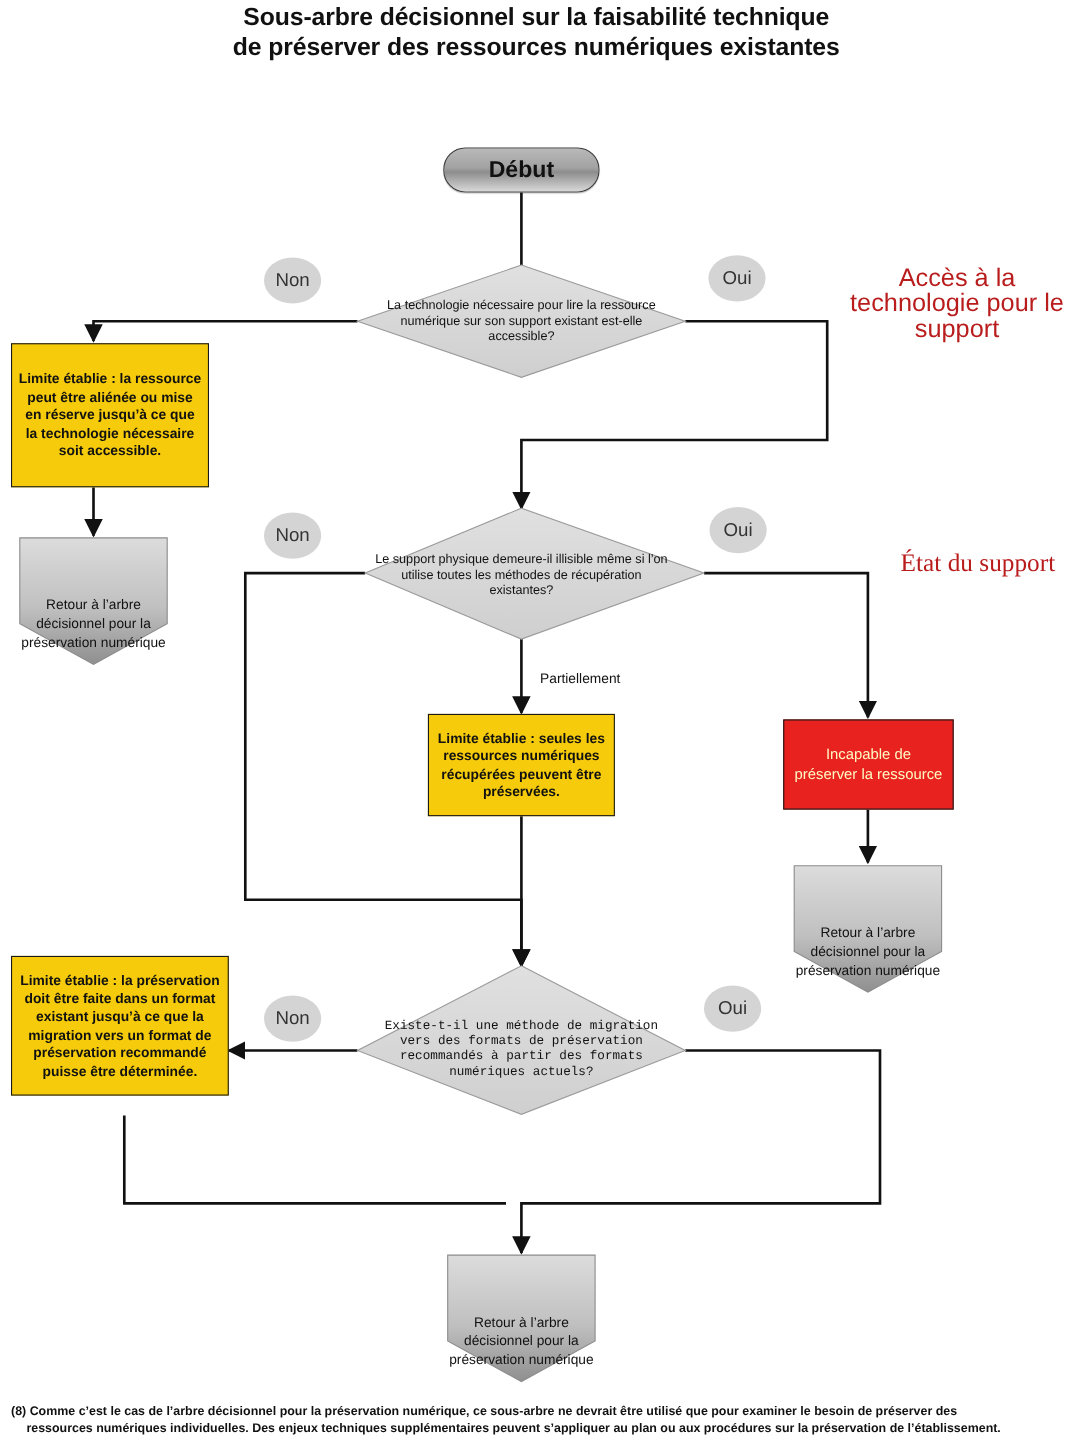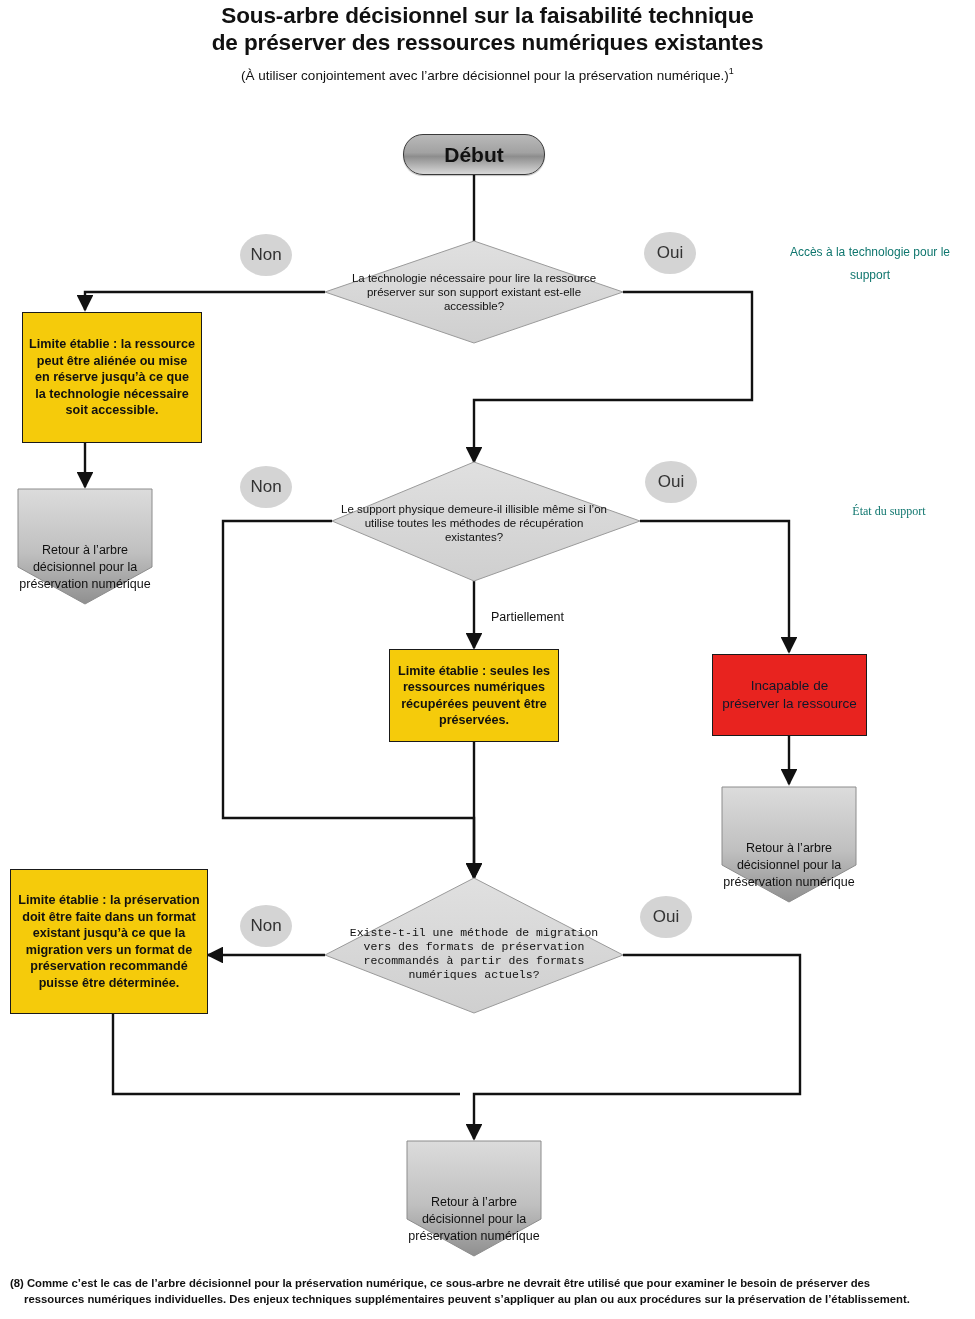--- a/index.html
+++ b/index.html
@@ -85,21 +85,21 @@
     line-height: 16.5px;
     color: #111;
     padding: 4px 6px;
   }
   
   .rbox {
     background: #e8231f;
     border: 1.5px solid #1a1a1a;
     font-size: 13.5px;
     line-height: 18px;
-    color: #0f172a;
+    color: #fef9c3;
     padding: 4px 9px;
   }
 
   
   .return-node {
     position: absolute;
     font-size: 12.5px;
     line-height: 17px;
     color: #111;
     text-align: center;
@@ -125,24 +125,24 @@
   }
   .plain-label {
     position: absolute;
     font-size: 12.5px;
     color: #111;
   }
 
   
   .section-caption {
     position: absolute;
-    font-size: 12px;
+    font-size: 23px;
     line-height: 23px;
     text-align: center;
-    color: #0f766e;
+    color: #b91c1c;
   }
 
   
   .footnote {
     left: 10px; top: 1275px;
     width: 955px;
     font-size: 11.3px;
     line-height: 16px;
     font-weight: bold;
     color: #111;
@@ -152,21 +152,20 @@
   svg { overflow: visible; }
 </style>
 </head>
 <body>
 
 <div id="canvas">
 
   <div class="abs title-block">
     <div class="title-line">Sous-arbre décisionnel sur la faisabilité technique</div>
     <div class="title-line">de préserver des ressources numériques existantes</div>
-    <div class="subtitle"><span>(À utiliser conjointement avec l’arbre décisionnel pour la préservation numérique.)</span><sup>1</sup></div>
   </div>
 
   <svg class="abs" width="975" height="1319" style="left:0;top:0;">
     <defs>
       <marker id="arrow" viewBox="0 0 10 10" refX="9" refY="5" markerWidth="7" markerHeight="7" orient="auto-start-reverse">
         <path d="M 0 0 L 10 5 L 0 10 z" fill="#111111"></path>
       </marker>
       <linearGradient id="graygrad" x1="0" y1="0" x2="0" y2="1">
         <stop offset="0%" stop-color="#dcdcdc"></stop>
         <stop offset="55%" stop-color="#c0c0c0"></stop>
@@ -213,31 +212,31 @@
 
     <polygon points="18,489 152,489 152,567 85,604 18,567" fill="url(#graygrad)" stroke="#8c8c8c" stroke-width="1"></polygon>
 
     <polygon points="722,787 856,787 856,865 789,902 722,865" fill="url(#graygrad)" stroke="#8c8c8c" stroke-width="1"></polygon>
 
     <polygon points="407,1141 541,1141 541,1219 474,1256 407,1219" fill="url(#graygrad)" stroke="#8c8c8c" stroke-width="1"></polygon>
   </svg>
 
   <div class="abs node start-node">Début</div>
 
-  <div class="diamond-label" style="left:349px; top:254px; width:250px; height:76px;">La technologie nécessaire pour lire la ressource préserver sur son support existant est-elle accessible?</div>
+  <div class="diamond-label" style="left:349px; top:254px; width:250px; height:76px;">La technologie nécessaire pour lire la ressource numérique sur son support existant est-elle accessible?</div>
 
   <div class="diamond-label" style="left:339px; top:487px; width:270px; height:72px;">Le support physique demeure-il illisible  même si l’on utilise toutes les méthodes de récupération existantes?</div>
 
   <div class="diamond-label" style="left:340px; top:916px; width:268px; height:76px;font-family:Liberation Mono, monospace;">Existe-t-il une méthode de migration vers des formats de préservation recommandés à partir des formats numériques actuels?</div>
 
-  <div class="abs node ybox" style="left:22px; top:312px; width:180px; height:131px;">Limite établie : la ressource peut être aliénée ou mise en réserve jusqu’à ce que la technologie nécessaire soit accessible.</div>
+  <div class="abs node ybox" style="left:10px; top:312px; width:180px; height:131px;">Limite établie : la ressource peut être aliénée ou mise en réserve jusqu’à ce que la technologie nécessaire soit accessible.</div>
 
   <div class="abs node ybox" style="left:389px; top:649px; width:170px; height:93px;">Limite établie : seules les ressources numériques récupérées peuvent être préservées.</div>
 
-  <div class="abs node ybox" style="left:10px; top:869px; width:198px; height:145px;">Limite établie : la préservation doit être faite dans un format existant jusqu’à ce que la migration vers un format de préservation recommandé puisse être déterminée.</div>
+  <div class="abs node ybox" style="left:10px; top:869px; width:198px; height:127px;">Limite établie : la préservation doit être faite dans un format existant jusqu’à ce que la migration vers un format de préservation recommandé puisse être déterminée.</div>
 
   <div class="abs node rbox" style="left:712px; top:654px; width:155px; height:82px;">Incapable de préserver la ressource</div>
 
   <div class="return-node" style="left:18px; top:489px; width:134px; height:78px;">Retour à l’arbre décisionnel pour la préservation numérique</div>
   <div class="return-node" style="left:722px; top:787px; width:134px; height:78px;">Retour à l’arbre décisionnel pour la préservation numérique</div>
   <div class="return-node" style="left:407px; top:1141px; width:134px; height:78px;">Retour à l’arbre décisionnel pour la préservation numérique</div>
 
   <div class="bubble" style="left:240px; top:234px;">Non</div>
   <div class="bubble" style="left:644px; top:232px;">Oui</div>
 

